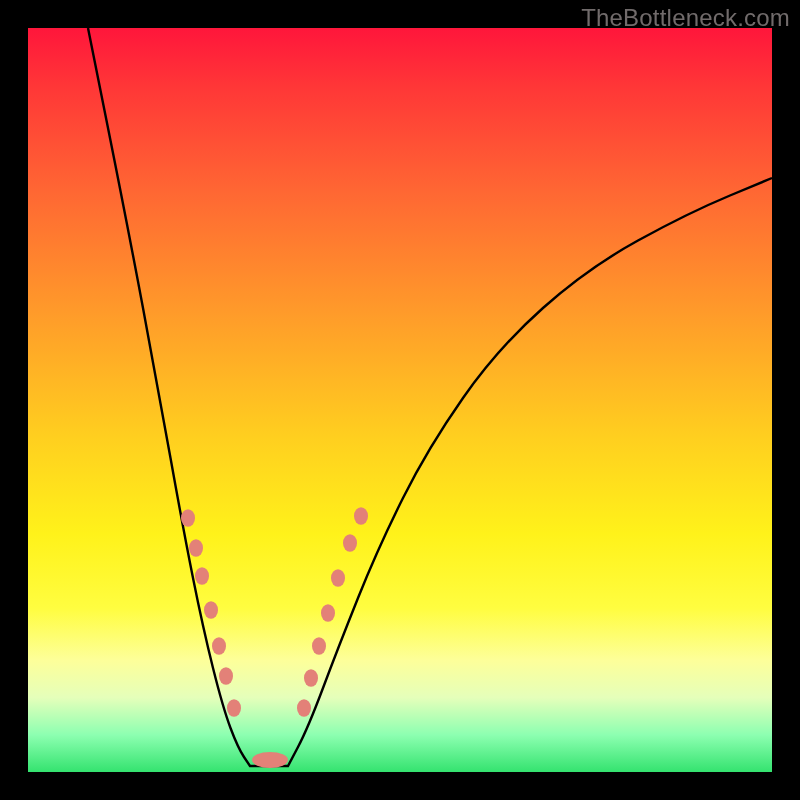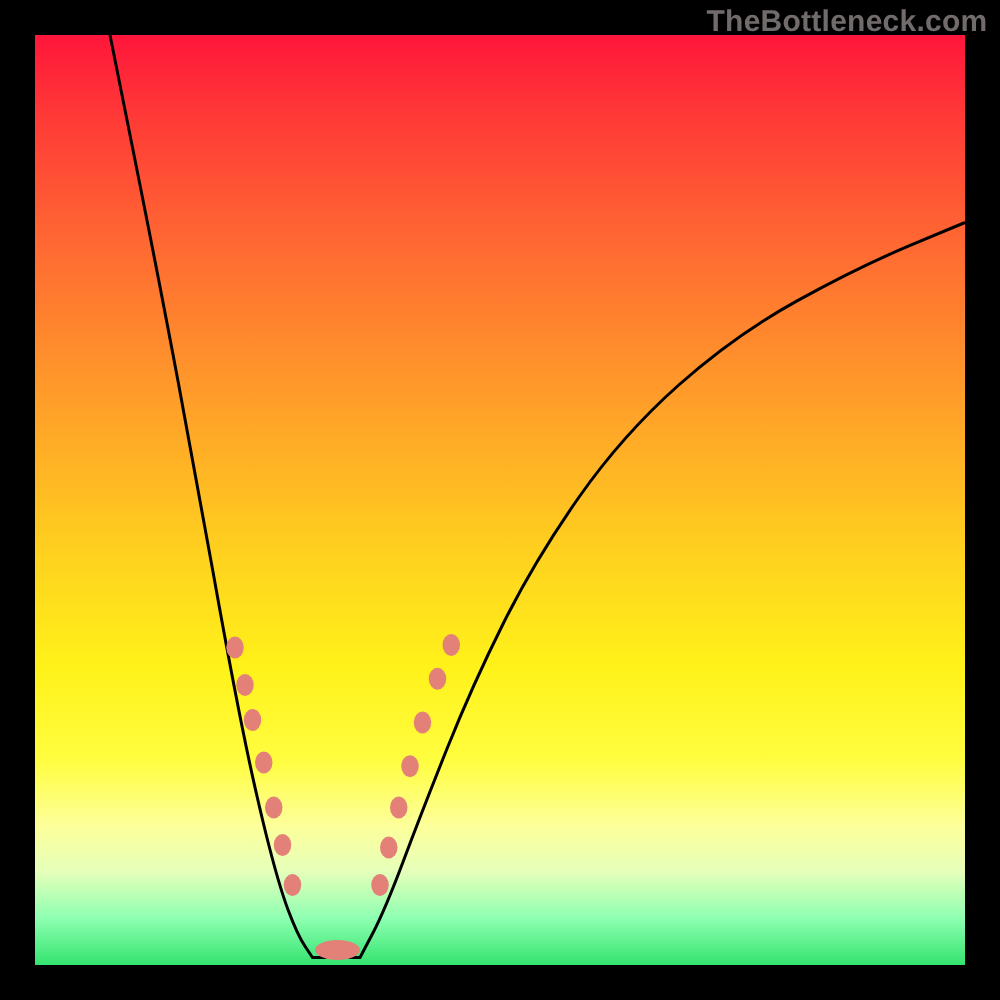--- a/index.html
+++ b/index.html
@@ -29,21 +29,21 @@
       #e5ffba 90%,
       #8dffb1 95%,
       #34e36f 100%);
   }
   .attribution {
     position: absolute;
     top: 4px;
     right: 10px;
     color: #716b6b;
     font-size: 24px;
-    font-weight: 700;
+    font-weight: 400;
     letter-spacing: 0.2px;
     user-select: none;
   }
   svg.curve-layer {
     position: absolute;
     left: 0;
     top: 0;
     width: 744px;
     height: 744px;
     overflow: visible;

